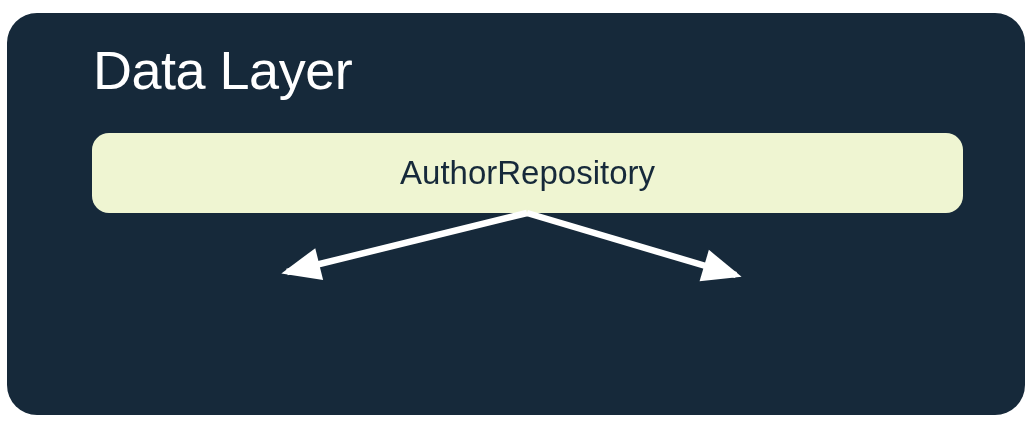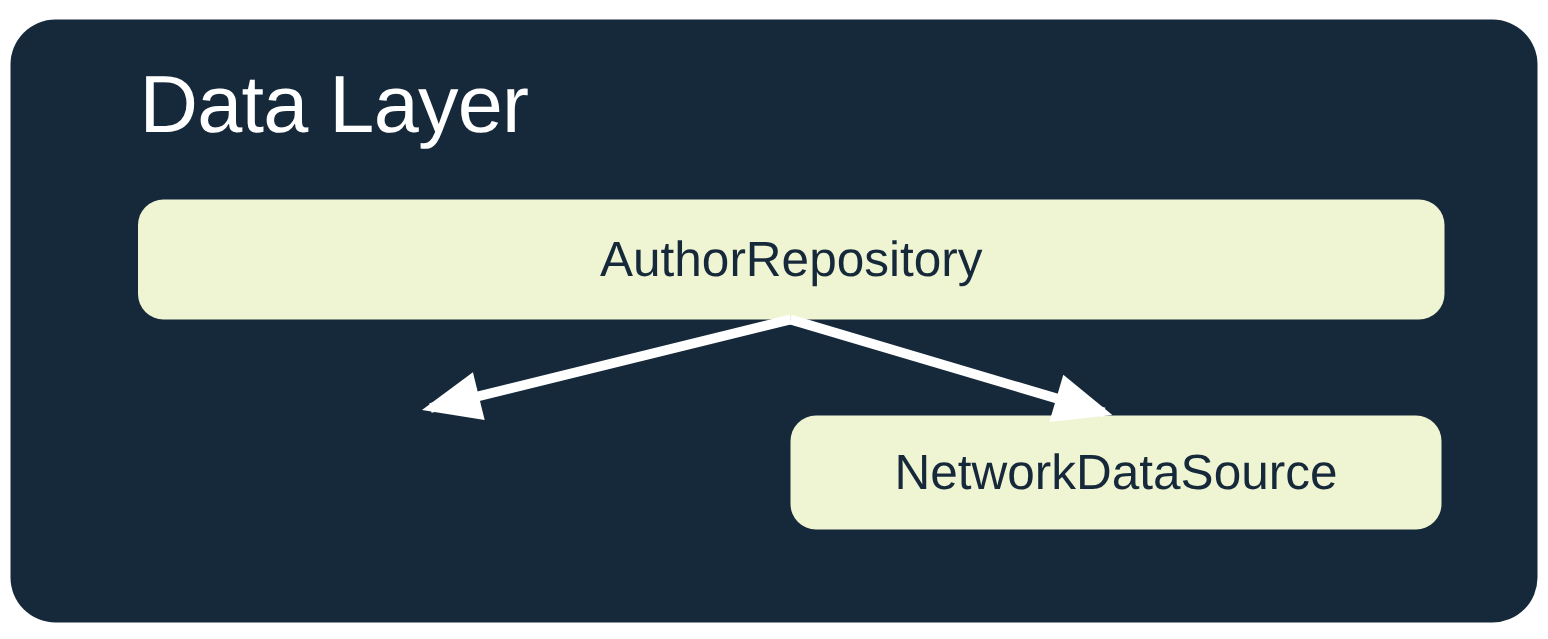--- a/index.html
+++ b/index.html
@@ -73,23 +73,20 @@
     
   </div>
 
   <div class="title">Data Layer</div>
 
   <div class="node node-repository">
     <span>AuthorRepository</span>
   </div>
 
 
-  <div class="node node-network">
-    <span>NetworkDataSource</span>
-  </div>
 
   <svg class="arrows" viewBox="0 0 1032 426" xmlns="http://www.w3.org/2000/svg">
     <defs>
       <marker id="arrowhead" viewBox="0 0 10 10" refX="8.5" refY="5" markerWidth="7" markerHeight="6" orient="auto-start-reverse">
         <path d="M 0 0.8 L 10 5 L 0 9.2 z" fill="#FFFFFF"></path>
       </marker>
     </defs>
     <path class="edge" d="M 527 213 L 287 272" marker-end="url(#arrowhead)"></path>
     <path class="edge" d="M 527 213 L 736 275" marker-end="url(#arrowhead)"></path>
   </svg>

